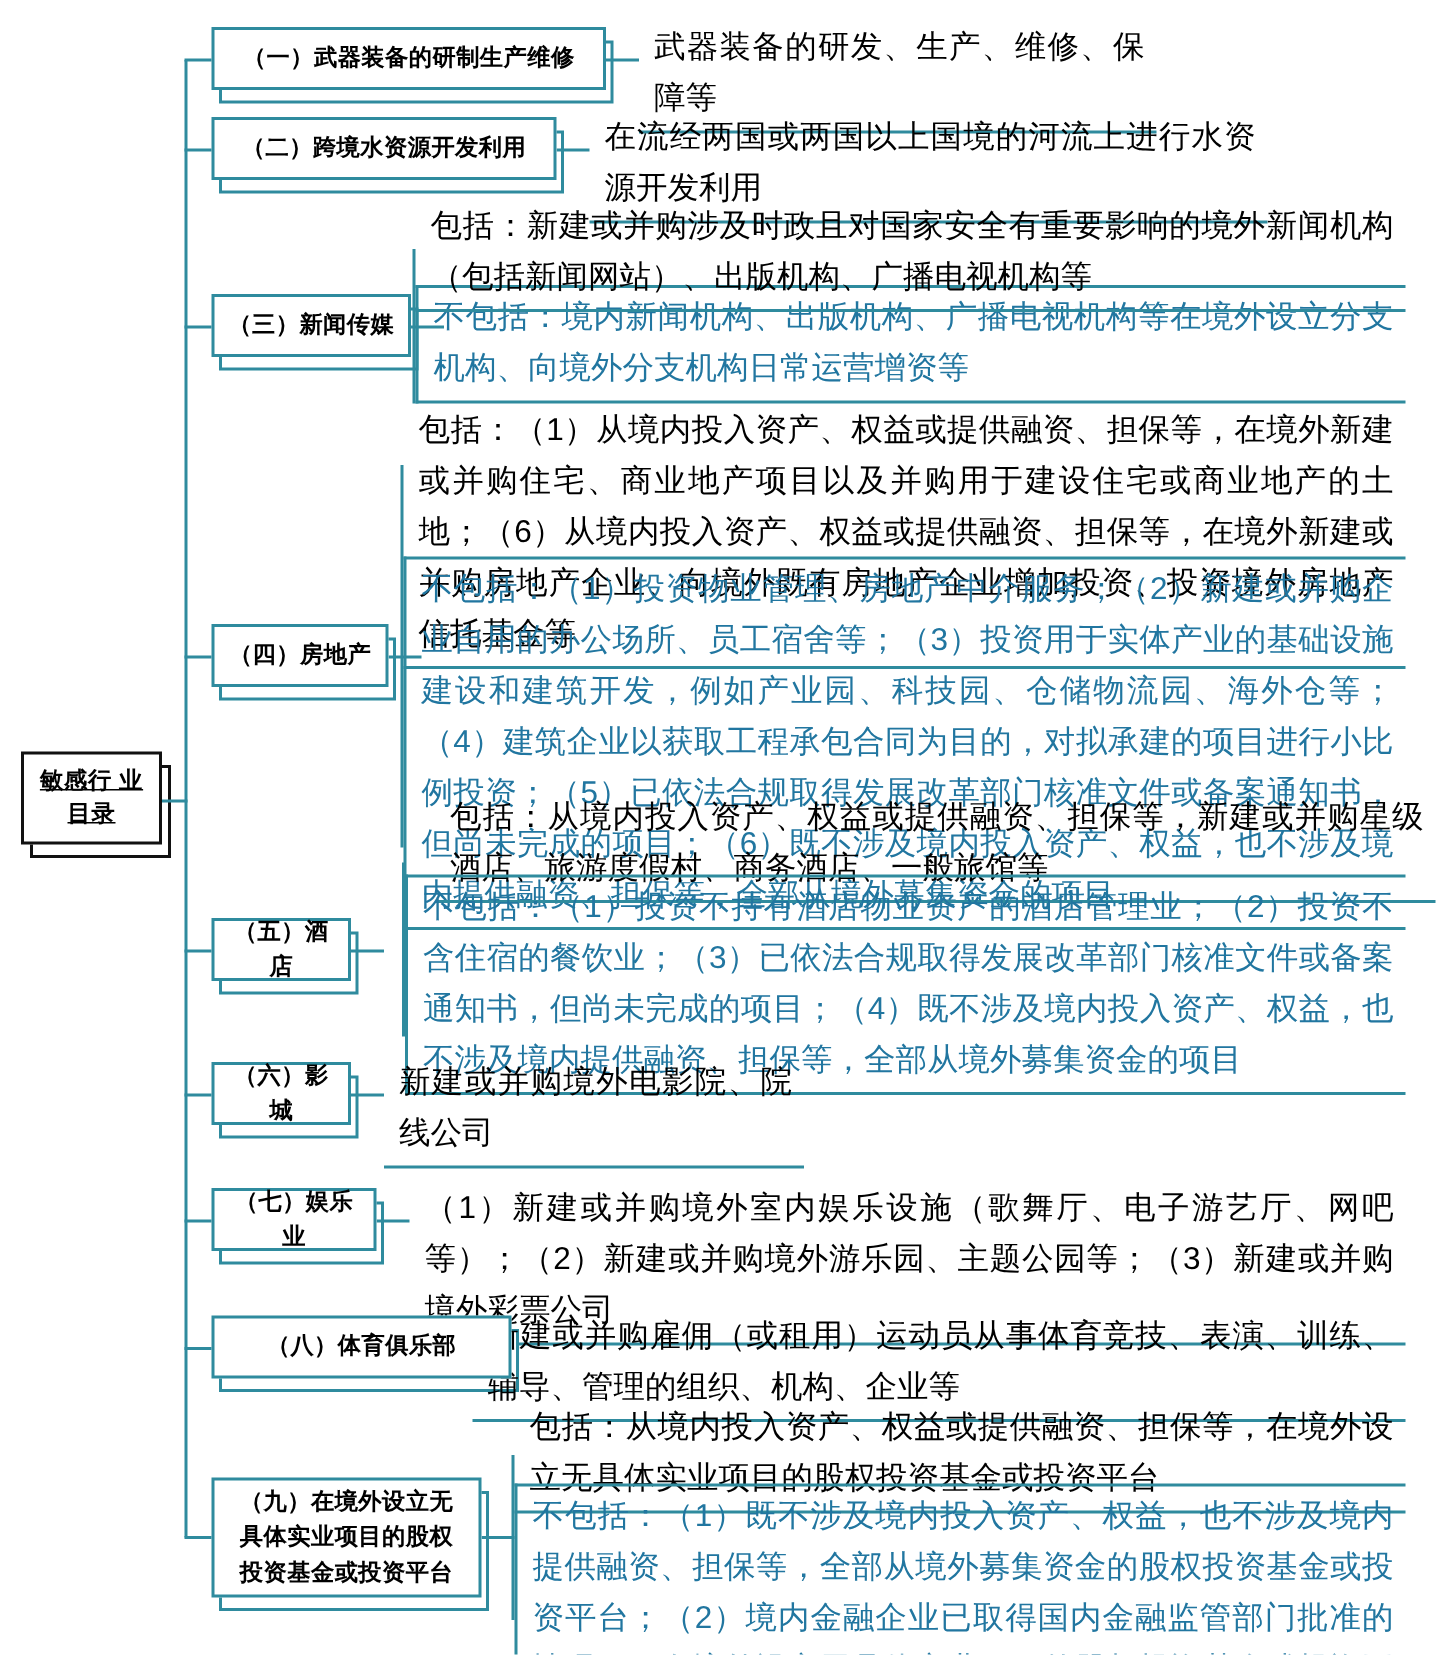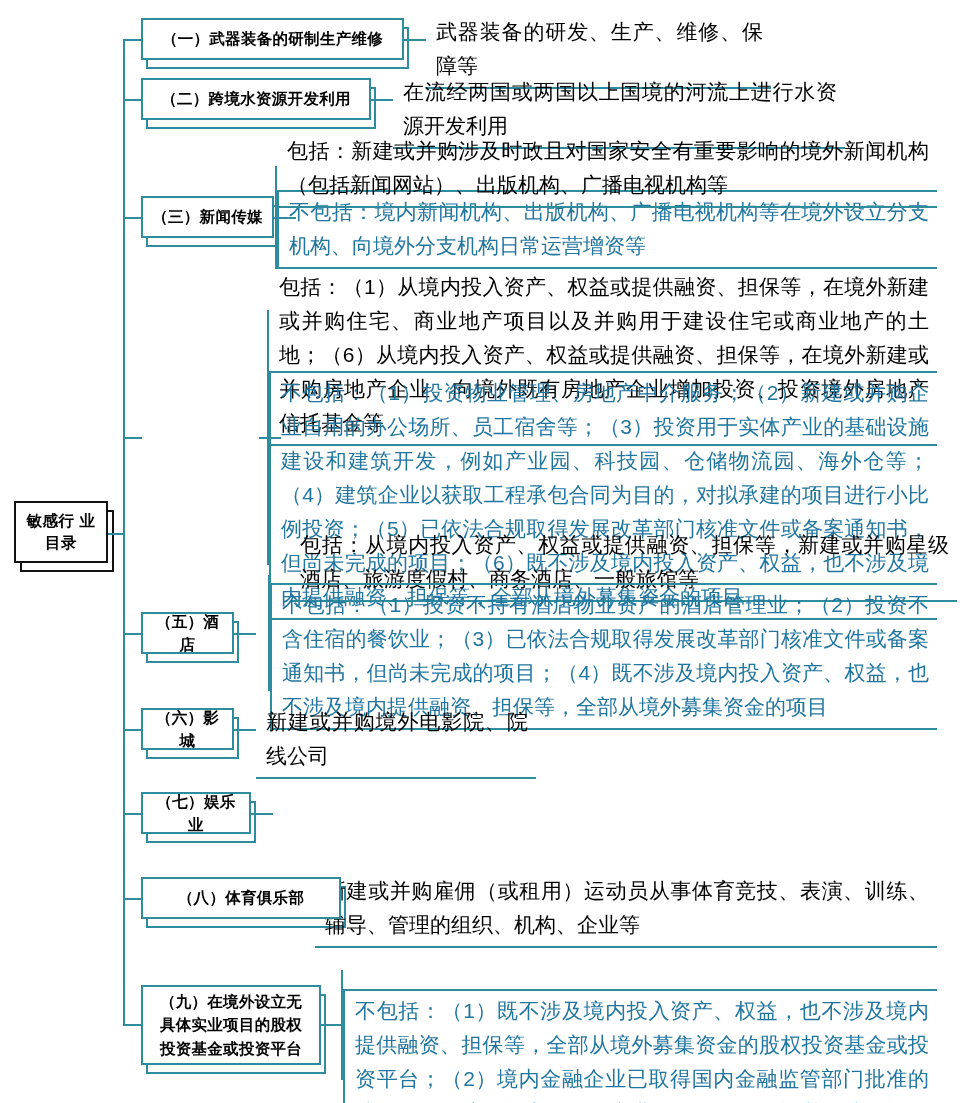--- a/index.html
+++ b/index.html
@@ -48,20 +48,21 @@
     z-index:2;
   }
   .root-box span{
     font-size:15.5px;
     font-weight:bold;
     color:#000000;
     line-height:1.45;
     text-align:center;
     letter-spacing:.5px;
     padding:0 6px;
+    text-decoration:underline;
   }
 
   
   .trunk{
     position:absolute;
     background:#2f8b9e;
     width:2px;
   }
   .stub{
     position:absolute;
@@ -192,20 +193,26 @@
   <div class="conn-h" style="left:274px; top:217px; width:22px;"></div>
   <div class="trunk" style="left:275px; top:166px; height:103px;"></div>
   <div class="panel exclude" style="left:277px; top:190px; width:660px;">
     <span class="ptext">不包括：境内新闻机构、出版机构、广播电视机构等在境外设立分支机构、向境外分支机构日常运营增资等</span>
   </div>
   <div class="panel include" style="left:277px; top:131px; width:660px;">
     <span class="ptext">包括：新建或并购涉及时政且对国家安全有重要影响的境外新闻机构（包括新闻网站）、出版机构、广播电视机构等</span>
   </div>
 
   <div class="stub" style="left:123px; top:437px; width:19px;"></div>
+  <div class="node-wrap" style="left:141px; top:416px; width:118px; height:42px;">
+    <div class="node-shadow"></div>
+    <div class="node-box">
+      <span>（四）房地产</span>
+    </div>
+  </div>
   <div class="conn-h" style="left:259px; top:437px; width:22px;"></div>
   <div class="trunk" style="left:267px; top:310px; height:255px;"></div>
   <div class="panel include" style="left:269px; top:267px; width:668px;">
     <span class="ptext">包括：（1）从境内投入资产、权益或提供融资、担保等，在境外新建或并购住宅、商业地产项目以及并购用于建设住宅或商业地产的土地；（6）从境内投入资产、权益或提供融资、担保等，在境外新建或并购房地产企业、向境外既有房地产企业增加投资、投资境外房地产信托基金等</span>
   </div>
   <div class="panel exclude" style="left:269px; top:371px; width:668px;">
     <span class="ptext">不包括：（1）投资物业管理、房地产中介服务；（2）新建或并购企业自用的办公场所、员工宿舍等；（3）投资用于实体产业的基础设施建设和建筑开发，例如产业园、科技园、仓储物流园、海外仓等；（4）建筑企业以获取工程承包合同为目的，对拟承建的项目进行小比例投资；（5）已依法合规取得发展改革部门核准文件或备案通知书，但尚未完成的项目；（6）既不涉及境内投入资产、权益，也不涉及境内提供融资、担保等，全部从境外募集资金的项目</span>
   </div>
 
   <div class="stub" style="left:123px; top:633px; width:19px;"></div>
@@ -237,20 +244,23 @@
   </div>
 
   <div class="stub" style="left:123px; top:813px; width:19px;"></div>
   <div class="node-wrap" style="left:141px; top:792px; width:110px; height:42px;">
     <div class="node-shadow"></div>
     <div class="node-box">
       <span>（七）娱乐业</span>
     </div>
   </div>
   <div class="conn-h" style="left:251px; top:813px; width:22px;"></div>
+  <div class="panel plain" style="left:273px; top:786px; width:664px;">
+    <span class="ptext">（1）新建或并购境外室内娱乐设施（歌舞厅、电子游艺厅、网吧等）；（2）新建或并购境外游乐园、主题公园等；（3）新建或并购境外彩票公司</span>
+  </div>
 
   <div class="stub" style="left:123px; top:898px; width:19px;"></div>
   <div class="node-wrap" style="left:141px; top:877px; width:152px; height:42px;padding-left:48px;">
     <div class="node-shadow"></div>
     <div class="node-box">
       <span>（八）体育俱乐部</span>
     </div>
   </div>
   <div class="conn-h" style="left:293px; top:898px; width:22px;"></div>
   <div class="panel plain" style="left:315px; top:871px; width:622px;">
@@ -261,17 +271,20 @@
   <div class="node-wrap" style="left:141px; top:985px; width:180px; height:80px;">
     <div class="node-shadow"></div>
     <div class="node-box">
       <span>（九）在境外设立无
 具体实业项目的股权
 投资基金或投资平台</span>
     </div>
   </div>
   <div class="conn-h" style="left:321px; top:1024px; width:22px;"></div>
   <div class="trunk" style="left:341px; top:970px; height:110px;"></div>
+  <div class="panel include" style="left:343px; top:932px; width:594px;">
+    <span class="ptext">包括：从境内投入资产、权益或提供融资、担保等，在境外设立无具体实业项目的股权投资基金或投资平台</span>
+  </div>
   <div class="panel exclude" style="left:343px; top:989px; width:594px;">
     <span class="ptext">不包括：（1）既不涉及境内投入资产、权益，也不涉及境内提供融资、担保等，全部从境外募集资金的股权投资基金或投资平台；（2）境内金融企业已取得国内金融监管部门批准的情况下，在境外设立无具体实业项目的股权投资基金或投资平台</span>
   </div>
 
 </div>
 
 </body></html>

